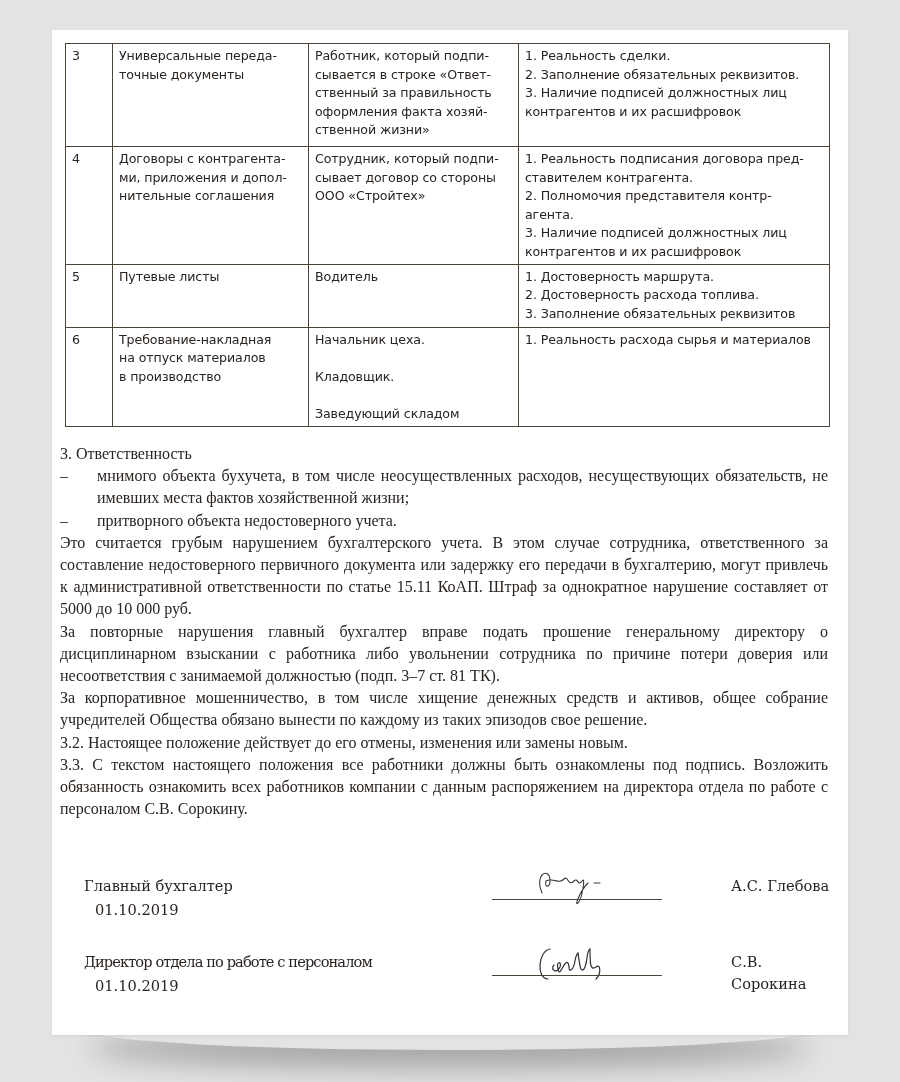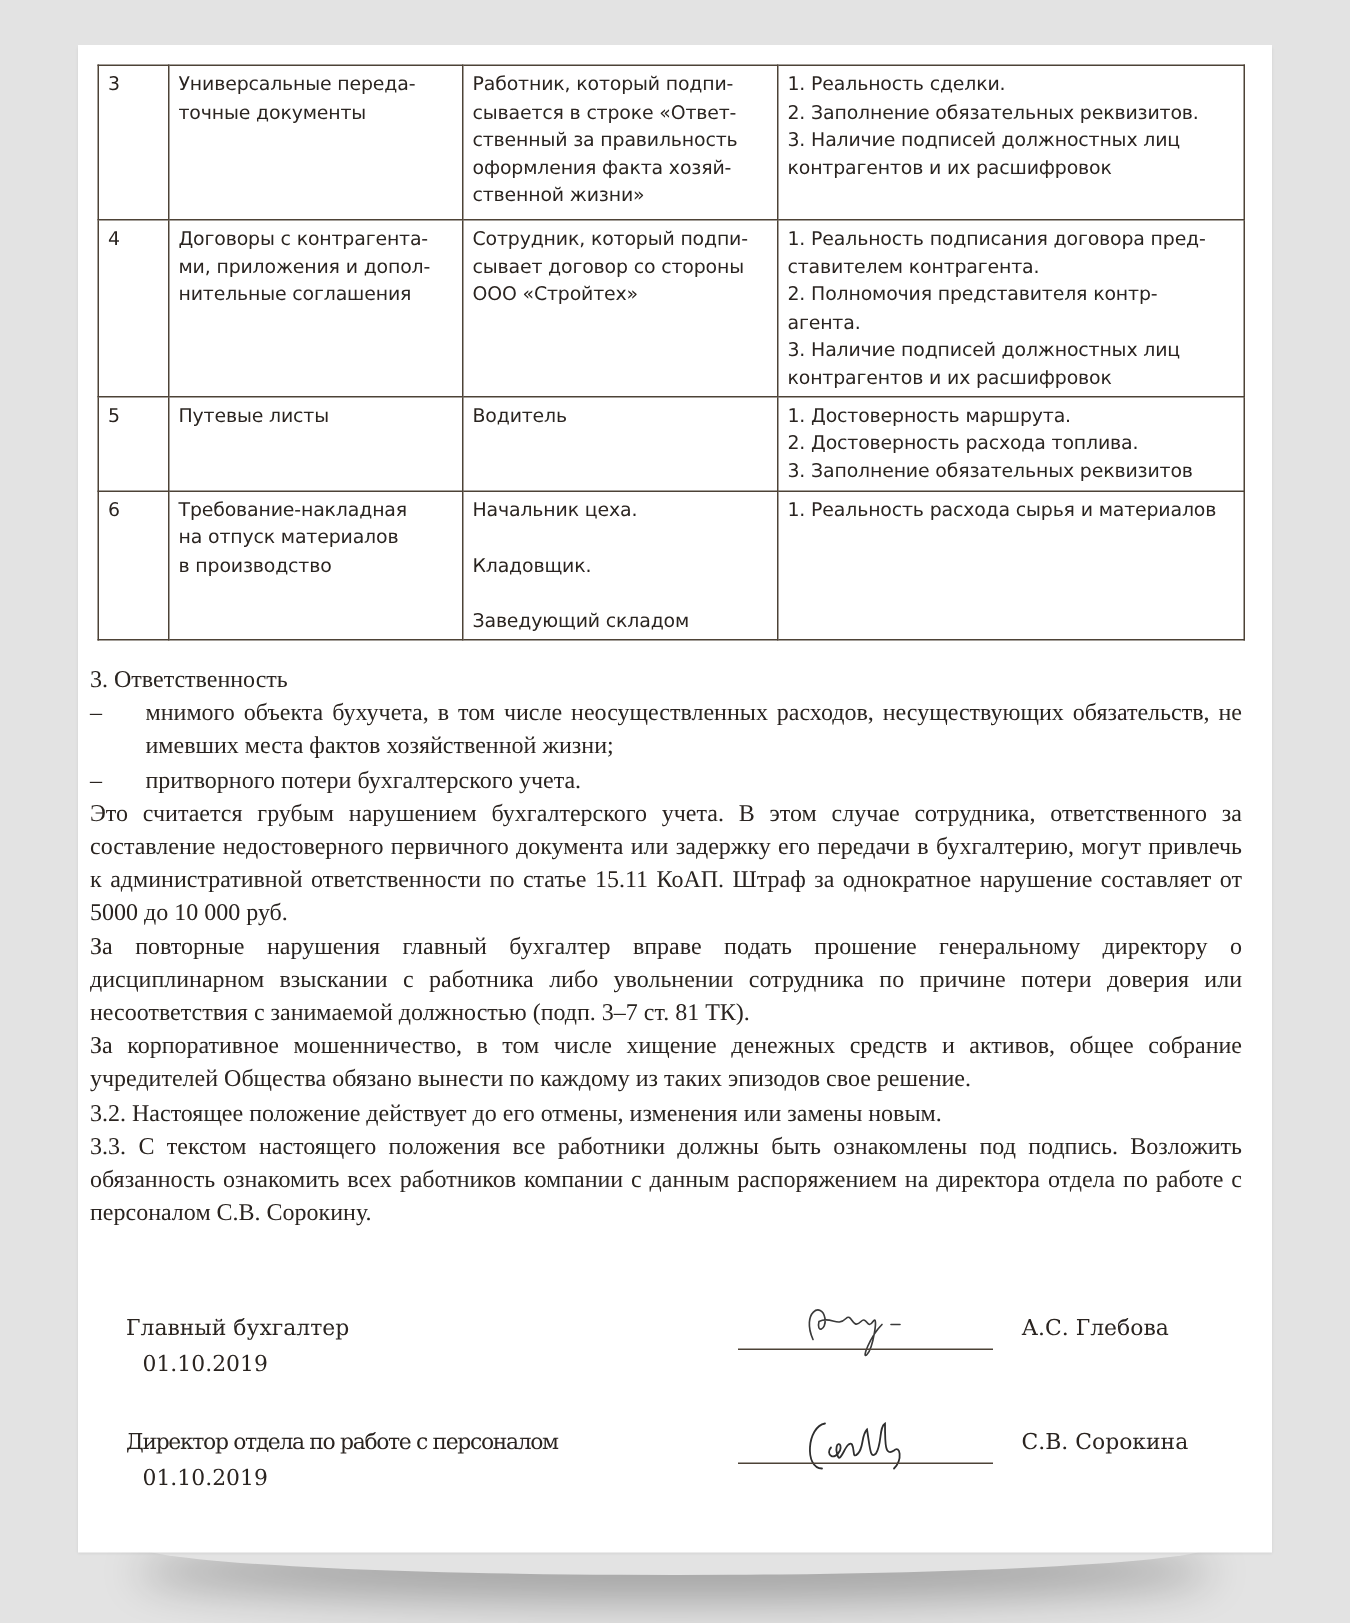--- a/index.html
+++ b/index.html
@@ -71,21 +71,21 @@
     }
     .sig-row { position: relative; height: 76px; margin-left: 14px; }
     .sig-title { position: absolute; left: 0; top: 0; }
     .sig-title.tight { letter-spacing: -0.9px; }
     .sig-date { position: absolute; left: 11px; top: 24px; }
     .sig-line {
       position: absolute; left: 408px; top: 24px; width: 170px;
       border-top: 1.2px solid #4d4236;
     }
     .sig-scribble { position: absolute; left: 440px; top: -12px; width: 100px; height: 46px; }
-    .sig-name { position: absolute; left: 597px; top: 0; }
+    .sig-name { position: absolute; left: 647px; top: 0; }
   </style>
 </head>
 <body>
 
 <div class="shadow"></div>
 
 <div class="sheet">
 
   <table class="grid">
     <colgroup>
@@ -148,21 +148,21 @@
   </table>
 
   <div class="body-text">
     <p>3. Ответственность</p>
     <div class="dash">
       <span class="mark">–</span>
       <span>мнимого объекта бухучета, в том числе неосуществленных расходов, несуществующих обязательств, не имевших места фактов хозяйственной жизни;</span>
     </div>
     <div class="dash">
       <span class="mark">–</span>
-      <span>притворного потери бухгалтерского учета.</span>
+      <span>притворного объекта недостоверного учета.</span>
     </div>
     <p>Это считается грубым нарушением бухгалтерского учета. В этом случае сотрудника, ответственного за составление недостоверного первичного документа или задержку его передачи в бухгалтерию, могут привлечь к административной ответственности по статье 15.11 КоАП. Штраф за однократное нарушение составляет от 5000 до 10 000 руб.</p>
     <p>За повторные нарушения главный бухгалтер вправе подать прошение генеральному директору о дисциплинарном взыскании с работника либо увольнении сотрудника по причине потери доверия или несоответствия с занимаемой должностью (подп. 3–7 ст. 81 ТК).</p>
     <p>За корпоративное мошенничество, в том числе хищение денежных средств и активов, общее собрание учредителей Общества обязано вынести по каждому из таких эпизодов свое решение.</p>
     <p>3.2. Настоящее положение действует до его отмены, изменения или замены новым.</p>
     <p>3.3. С текстом настоящего положения все работники должны быть ознакомлены под подпись. Возложить обязанность ознакомить всех работников компании с данным распоряжением на директора отдела по работе с персоналом С.В. Сорокину.</p>
   </div>
 
   <div class="sigs">
     <div class="sig-row">

